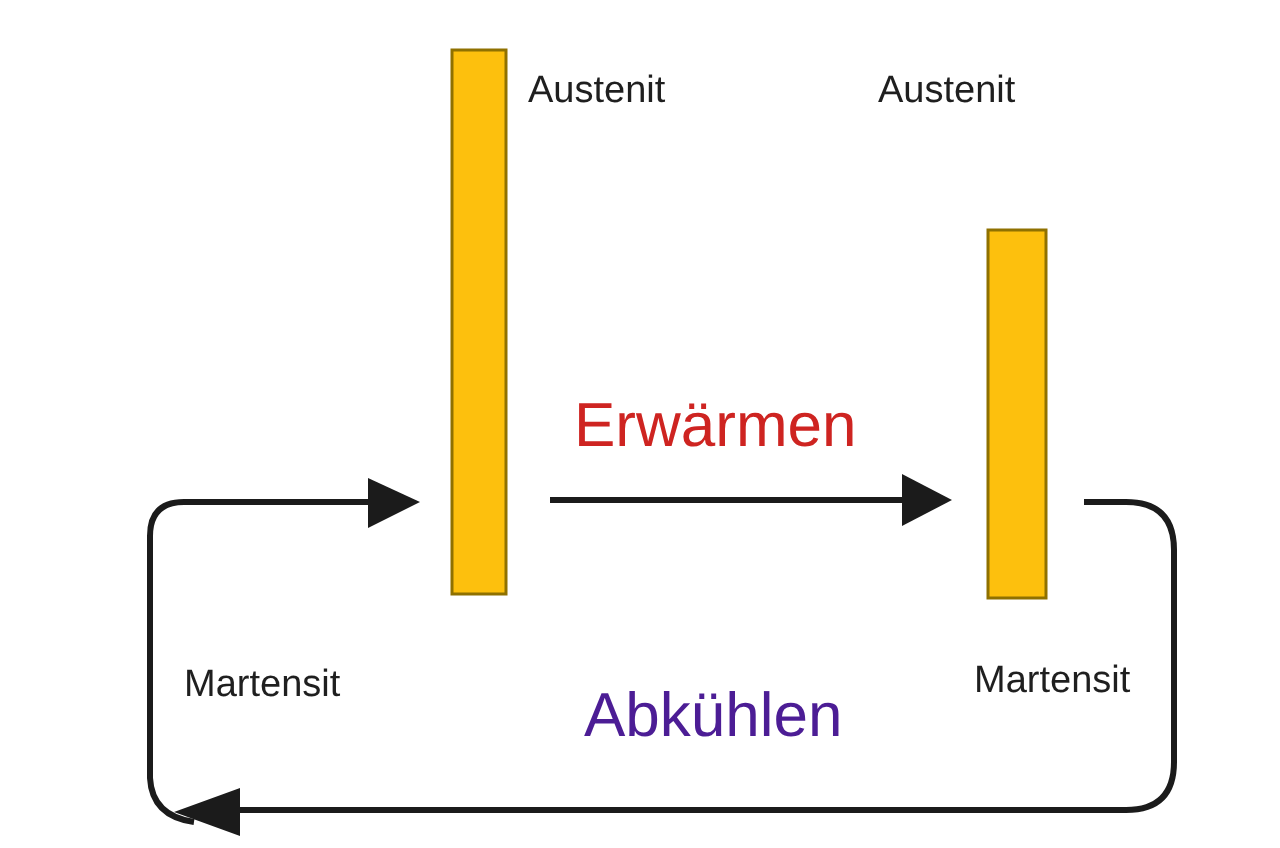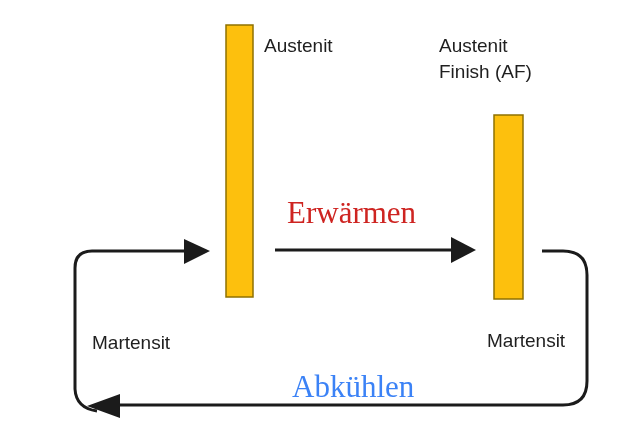--- a/index.html
+++ b/index.html
@@ -17,24 +17,23 @@
     font-size:19px;
     line-height:26px;
     white-space:nowrap;
   }
   .label span{display:block;}
   .process{
     position:absolute;
     font-size:31px;
     line-height:36px;
     white-space:nowrap;
-    font-family:Liberation Serif, serif;
   }
   #heating-label{left:287px;top:195px;color:#ce2421;}
-  #cooling-label{left:292px;top:340px;color:#3b82f6;margin-top:29px;}
+  #cooling-label{left:292px;top:340px;color:#4c1d95;}
   #austenit-start-label{left:264px;top:33px;}
   #austenit-finish-label{left:439px;top:33px;}
   #martensit-finish-label{left:92px;top:330px;}
   #martensit-start-label{left:487px;top:328px;}
 </style>
 </head>
 <body>
 
 <div id="canvas">
 
@@ -53,21 +52,20 @@
     <path d="M 542 251 L 563 251 Q 587 251 587 275 L 587 381 Q 587 405 563 405 L 119 405" stroke="#1b1b1b" stroke-width="3" fill="none"></path>
     <polygon points="120,394 120,418 87,406" fill="#1b1b1b"></polygon>
   </svg>
 
   <div class="label" id="austenit-start-label">
     <span>Austenit</span>
   </div>
 
   <div class="label" id="austenit-finish-label">
     <span>Austenit</span>
-    <span>Finish (AF)</span>
   </div>
 
   <div class="label" id="martensit-finish-label">
     <span>Martensit</span>
   </div>
 
   <div class="label" id="martensit-start-label">
     <span>Martensit</span>
   </div>
 

